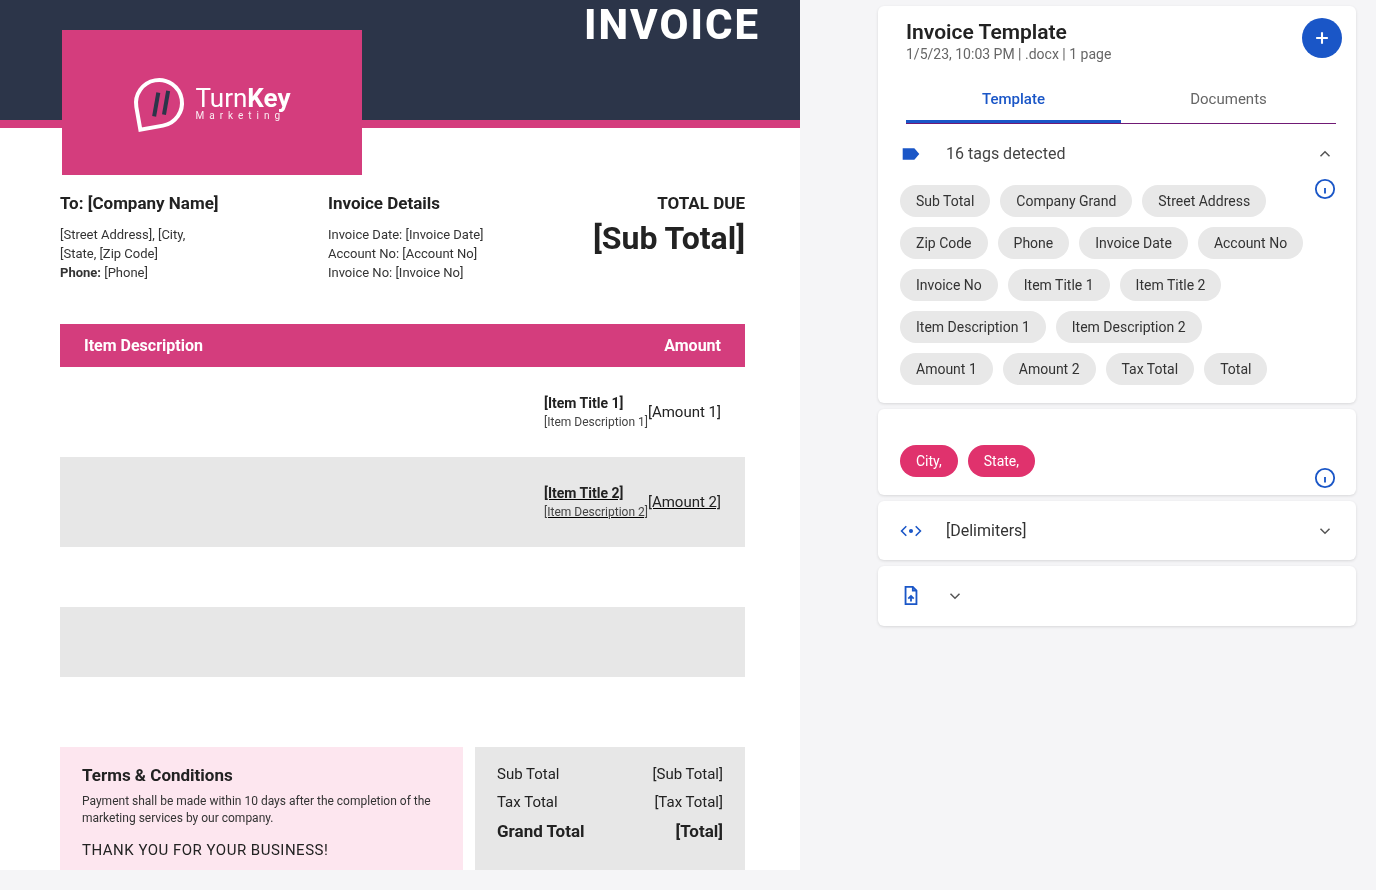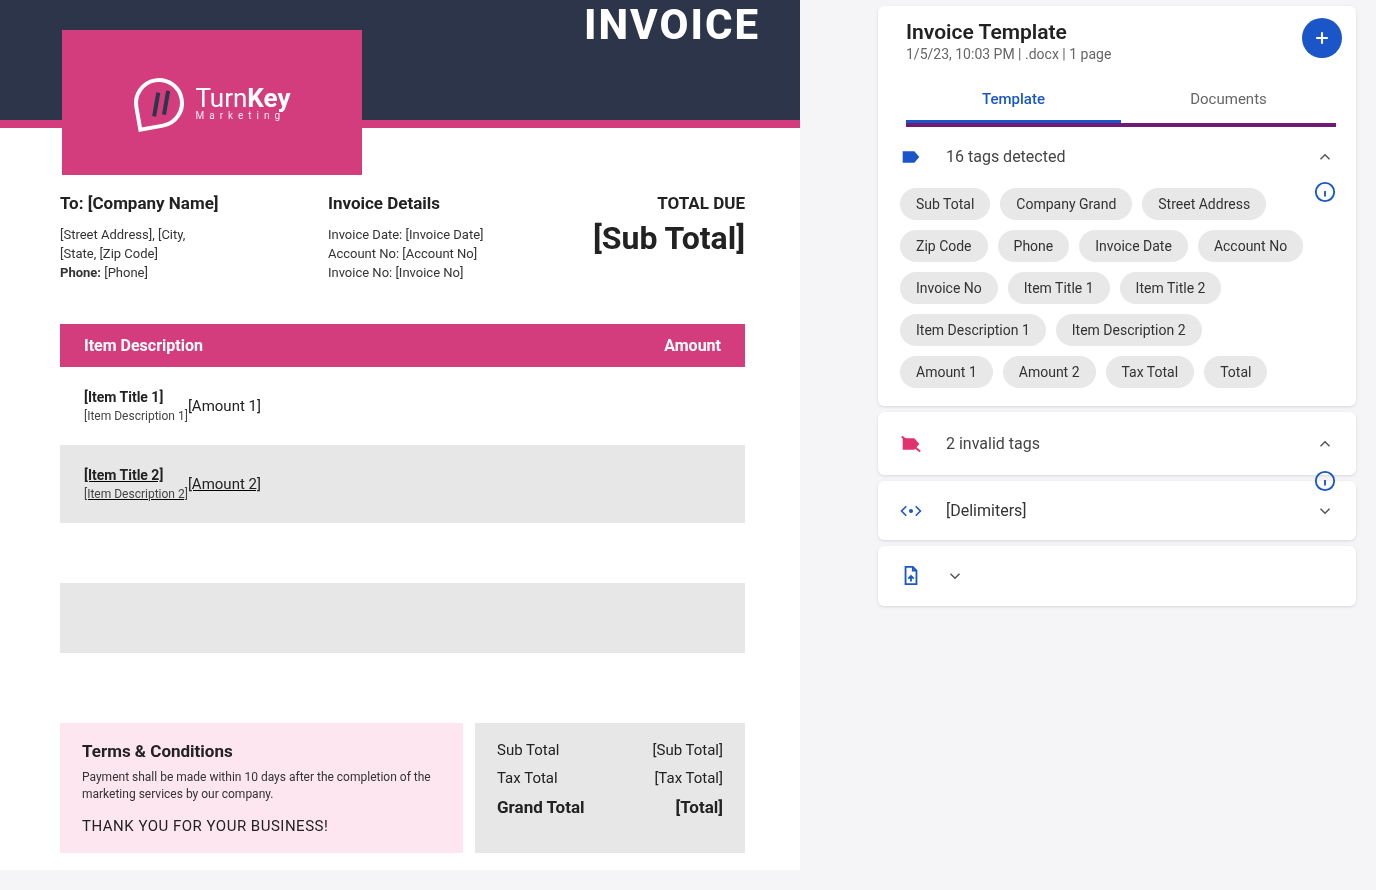--- a/index.html
+++ b/index.html
@@ -74,21 +74,21 @@
   .col .line { margin:4px 0; font-size:13px; color:#333; }
   .total-due { text-align:right; }
   .total-due .label { font-size:17px; font-weight:700; color:#222; }
   .total-due .value { font-size:32px; font-weight:700; color:#222; margin-top:6px; }
 
   .items-head {
     background:#d43d7d; color:#fff;
     display:flex; justify-content:space-between;
     padding:12px 24px; font-weight:700; font-size:16px;text-align:right;
   }
-  .item-row { display:flex; justify-content:flex-start; align-items:center; padding:22px 24px; }
+  .item-row { display:flex; justify-content:flex-end; align-items:center; padding:28px 24px; }
   .item-row.alt { background:#e7e7e7;text-decoration:underline; }
   .item-left .title { font-weight:700; font-size:14px; color:#222; }
   .item-left .desc  { font-size:12px; color:#444; margin-top:4px; }
   .item-amt { font-size:15px; color:#222; }
   .grey-block { height:70px; background:#e7e7e7; margin-top:60px; }
 
   .bottom-row { display:flex; gap:12px; margin-top:70px; }
   .terms {
     flex:1; background:#fde6ef; padding:18px 22px;
   }
@@ -118,21 +118,21 @@
   .card-head h2 { font-size:21px; font-weight:600; color:#222; }
   .card-head .meta { font-size:14px; color:#666; margin-top:2px; }
   .fab {
     position:absolute; right:14px; top:12px;
     width:40px; height:40px; border-radius:50%;
     background:#1a56c7; color:#fff;
     display:flex; align-items:center; justify-content:center;
     cursor:pointer;
   }
   .fab svg { width:20px; height:20px; }
-  .tabs { display:flex; margin-top:16px; border-bottom:4px solid #701a75; }
+  .tabs { display:flex; margin-top:16px; border-bottom:1px solid #701a75; }
   .tab { flex:1; text-align:center; padding:12px 0; font-size:15px; color:#666; cursor:pointer; }
   .tab.active { color:#1a56c7; border-bottom:3px solid #1a56c7; font-weight:500; }
 
   .section { padding:16px 22px 18px 22px; position:relative; }
   .section-row { display:flex; align-items:center; gap:24px; cursor:pointer; padding:4px 0; }
   .section-row .txt { font-size:16px; color:#444; flex:1; }
   .chev { width:18px; height:18px; }
   .chev svg { width:18px; height:18px; stroke:#555; }
   .icon-slot { width:22px; display:flex; justify-content:center; }
   .info-icon { position:absolute; right:20px; top:54px; }
@@ -282,40 +282,30 @@
           <span class="chip">Amount 1</span>
           <span class="chip">Amount 2</span>
           <span class="chip">Tax Total</span>
           <span class="chip">Total</span>
         </div>
     </div>
   </div>
 
   <div class="card">
     <div class="section" style="padding-top:18px;">
-      <div class="section-row">
-        <span class="icon-slot">
-          <svg width="20" height="18" viewBox="0 0 24 20" fill="#e0326d">
-              <path d="M2 3h14l6 7-6 7H2z"></path>
-              <path d="M1 1l22 18" stroke="#e0326d" stroke-width="2.5"></path>
-            </svg>
-        </span>
-        <span class="txt">2 invalid tags</span>
-        <span class="chev">
-          <svg viewBox="0 0 24 24" fill="none" stroke-width="2">
-              <path d="M6 15l6-6 6 6"></path>
-            </svg>
-        </span>
-      </div>
       <span class="info-icon low">
         <svg width="22" height="22" viewBox="0 0 24 24" fill="none" stroke="#1a56c7" stroke-width="2">
             <circle cx="12" cy="12" r="10"></circle>
             <path d="M12 8h.01M11 12h1v5"></path>
           </svg>
       </span>
+      <div class="chips" id="invalid-chips">
+          <span class="chip bad">City,</span>
+          <span class="chip bad">State,</span>
+        </div>
     </div>
   </div>
 
   <div class="card row-card">
     <div class="section-row">
       <span class="icon-slot">
         <svg width="22" height="16" viewBox="0 0 28 16" fill="none" stroke="#1a56c7" stroke-width="2">
             <path d="M8 2L2 8l6 6M20 2l6 6-6 6"></path>
             <circle cx="14" cy="8" r="1.6" fill="#1a56c7"></circle>
           </svg>

